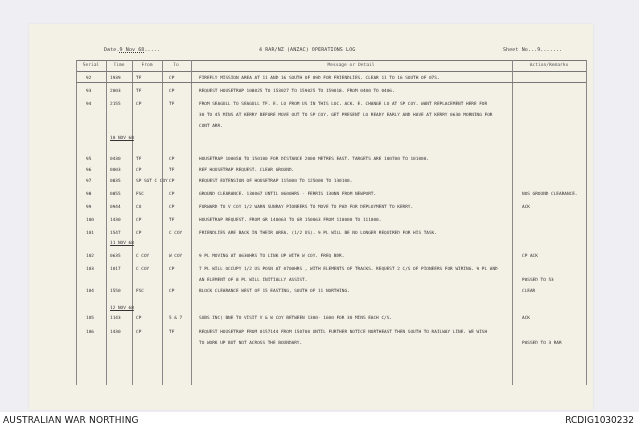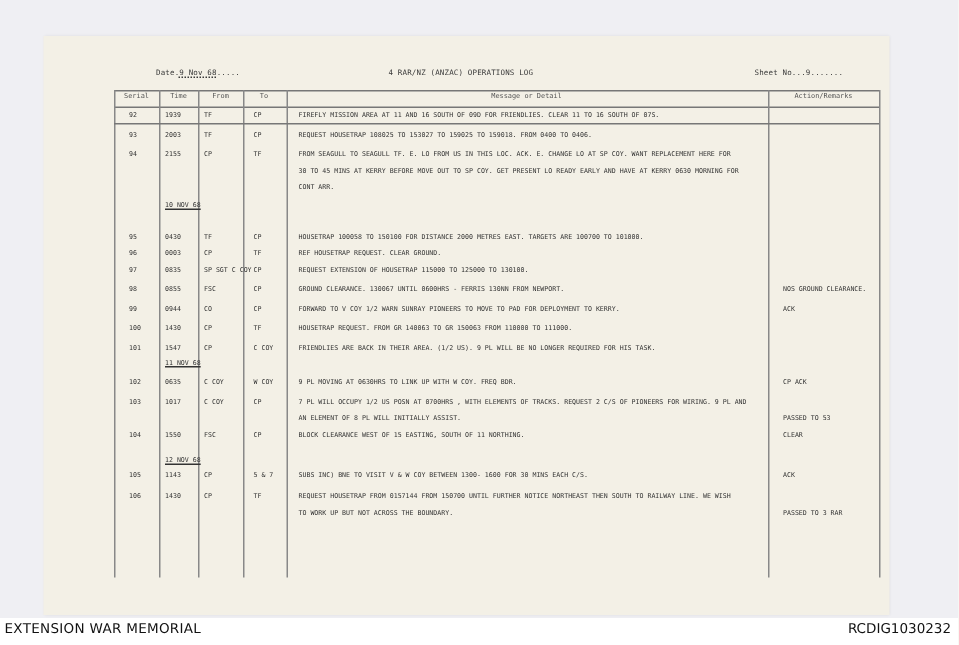--- a/index.html
+++ b/index.html
@@ -137,14 +137,14 @@
     <div class="cell" style="left: 446px; top: 255px;">ACK</div>
     <div class="cell" style="left: 10px; top: 269px;">106</div>
     <div class="cell" style="left: 34px; top: 269px;">1430</div>
     <div class="cell" style="left: 60px; top: 269px;">CP</div>
     <div class="cell" style="left: 93px; top: 269px;">TF</div>
     <div class="cell" style="left: 123px; top: 269px;">REQUEST HOUSETRAP FROM 0157144 FROM 150700 UNTIL FURTHER NOTICE NORTHEAST THEN SOUTH TO RAILWAY LINE. WE WISH</div>
     <div class="cell" style="left: 123px; top: 280px;">TO WORK UP BUT NOT ACROSS THE BOUNDARY.</div>
     <div class="cell" style="left: 446px; top: 280px;">PASSED TO 3 RAR</div>
   </div>
 
-<div class="footer-left">EXTENSION WAR MEMORIAL</div>
+<div class="footer-left">AUSTRALIAN WAR NORTHING</div>
 <div class="footer-right">RCDIG1030232</div>
 
 </body></html>

